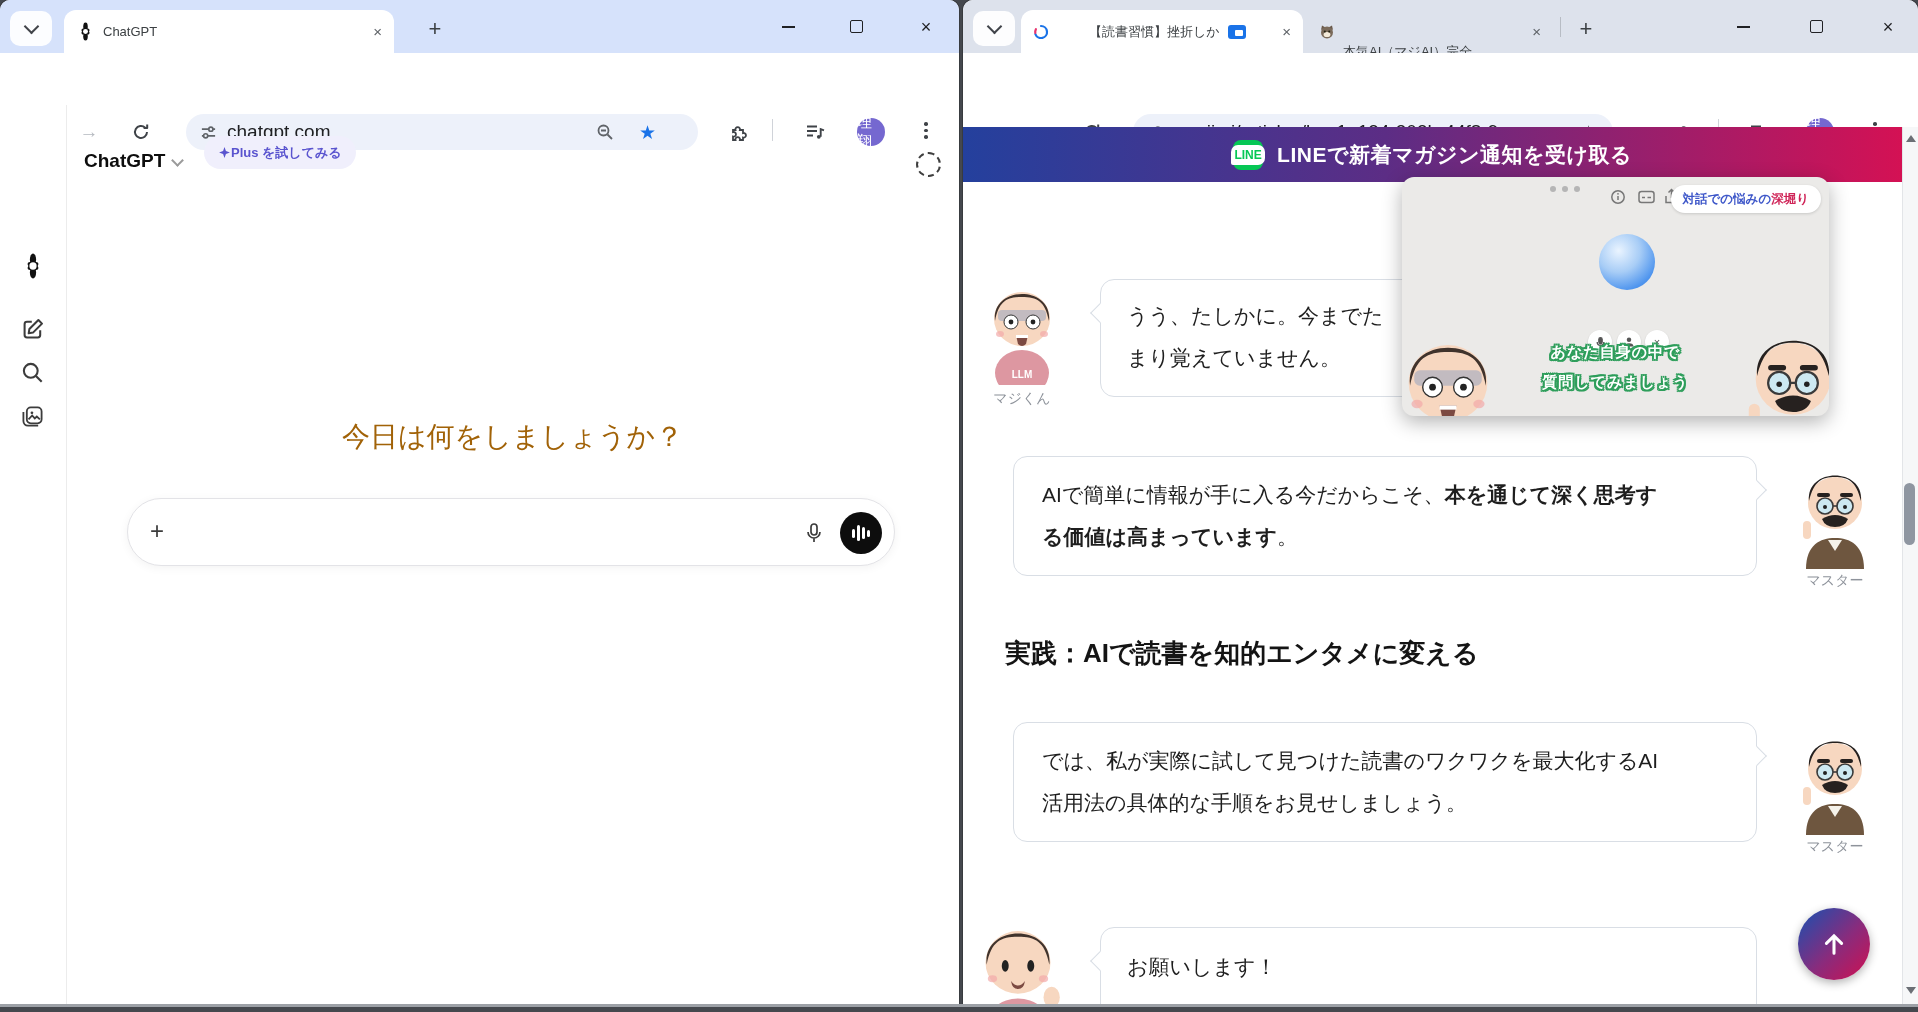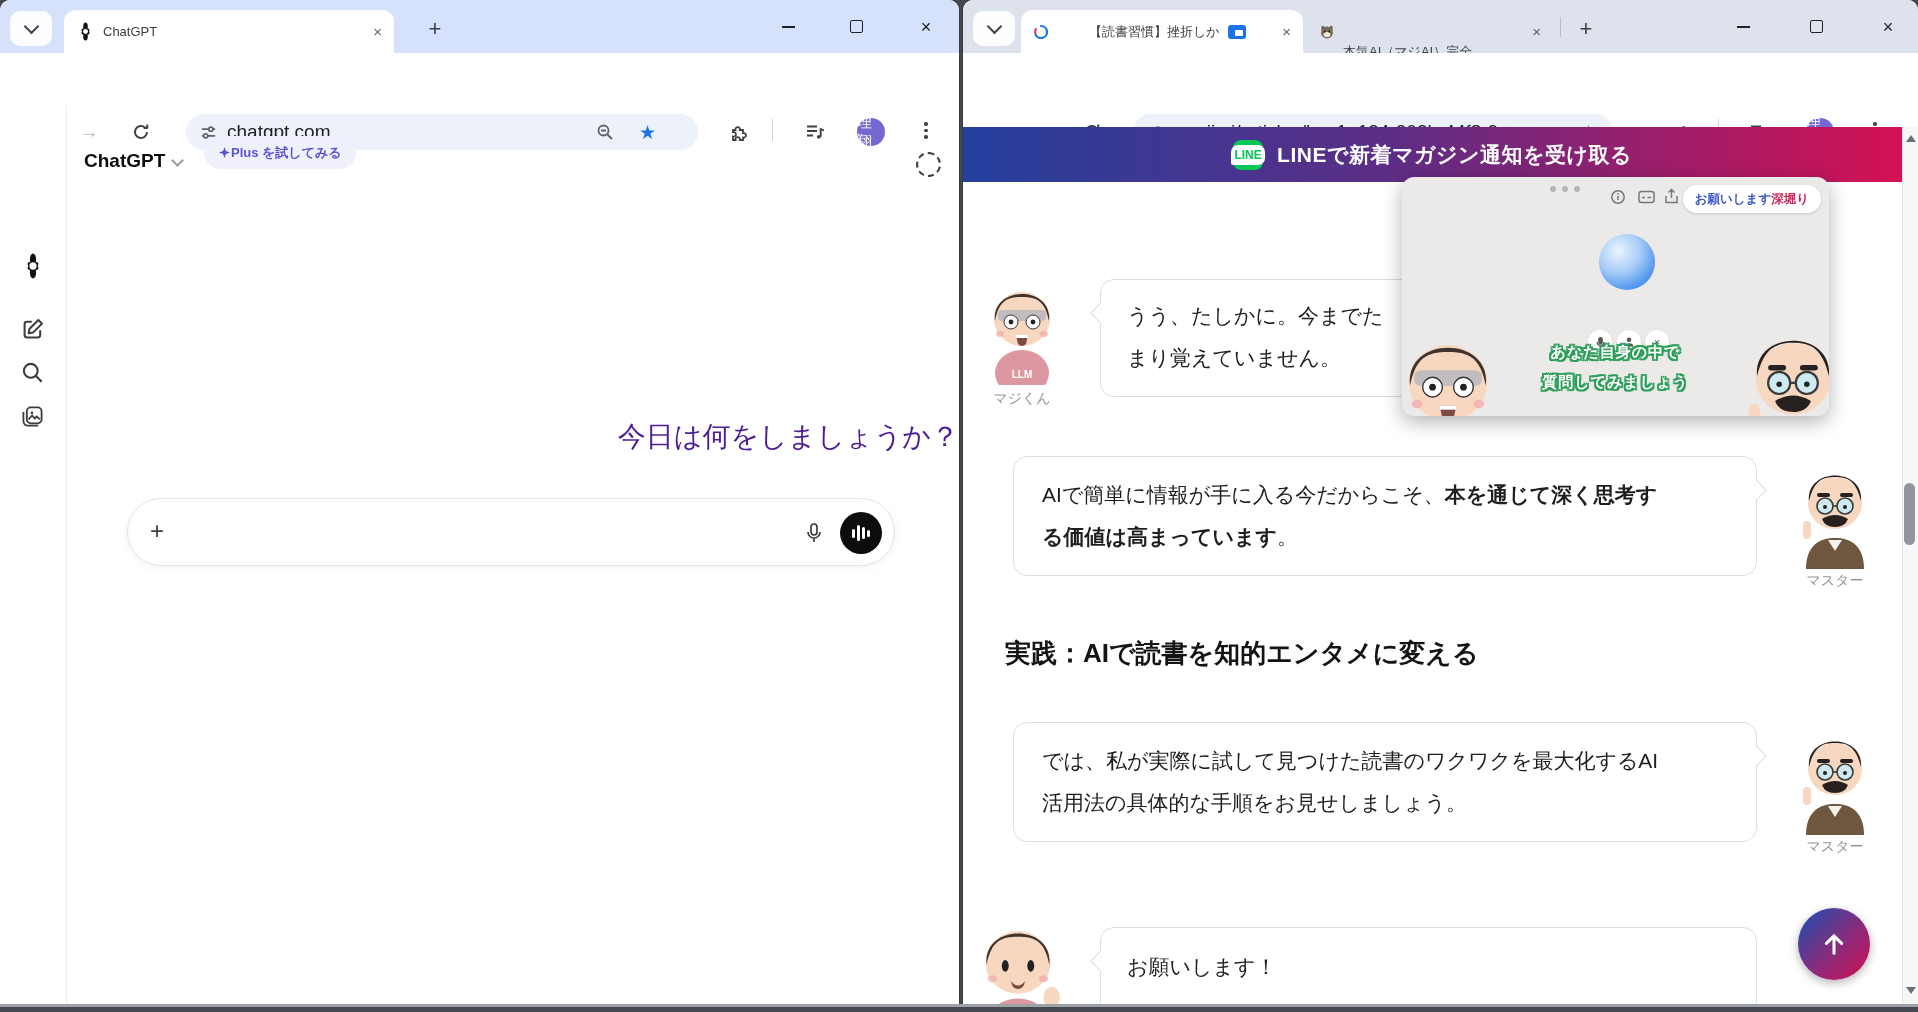--- a/index.html
+++ b/index.html
@@ -28,21 +28,21 @@
   .avatarbadge{position:absolute;top:65px;width:28px;height:28px;border-radius:50%;background:#7568d0;color:#fff;font-size:15px;display:flex;align-items:center;justify-content:center;letter-spacing:.5px;}
   .dots3{position:absolute;top:69px;width:4px;}
   .dots3 i{display:block;width:3.5px;height:3.5px;border-radius:50%;background:#3f4348;margin:0 auto 3px;}
   .sep{position:absolute;top:66px;width:1px;height:22px;background:#d0d3d9;}
   .icon{display:inline-flex;align-items:center;justify-content:center;}
   
   .cg-sidebar{position:absolute;left:0;top:105px;bottom:0;width:66px;background:#fff;border-right:1px solid #ececec;}
   .cg-brand{position:absolute;left:84px;top:150px;font-size:19px;font-weight:600;color:#0d0d0d;display:flex;align-items:center;gap:8px;}
   .cg-brand .chev{border-color:#9a9a9a;width:7px;height:7px;margin-top:-2px;}
   .pluspill{position:absolute;left:204px;top:136px;height:33px;padding:0 14px;border-radius:17px;background:#f0effc;display:flex;align-items:center;color:#5a54cf;font-size:13px;font-weight:600;}
-  .greeting{position:absolute;left:66px;right:0;top:418px;text-align:right;font-size:28px;font-weight:500;color:#4c1d95;}
+  .greeting{position:absolute;left:66px;right:0;top:418px;text-align:center;font-size:28px;font-weight:500;color:#a16207;}
   .composer{position:absolute;left:127px;top:498px;width:768px;height:68px;border:1px solid #e3e3e7;border-radius:34px;box-shadow:0 2px 10px rgba(0,0,0,.05);box-sizing:border-box;background:#fff;}
   .composer input{position:absolute;left:66px;top:0;height:100%;width:560px;border:none;outline:none;font-size:17px;color:#333;background:transparent;font-family:inherit;}
   .composer input::placeholder{color:#8d8d93;}
   .plusbtn{position:absolute;left:22px;top:18px;font-size:24px;font-weight:300;color:#3c3c3c;}
   .voicebtn{position:absolute;right:12px;top:13px;width:42px;height:42px;border-radius:50%;background:#0d0d0d;display:flex;align-items:center;justify-content:center;gap:2.5px;}
   .voicebtn i{display:block;width:2.6px;background:#fff;border-radius:2px;}
   
   .banner{position:absolute;left:0;top:127px;width:939px;height:55px;background:linear-gradient(90deg,#24409d 0%,#5c2d85 45%,#d41154 100%);display:flex;align-items:center;justify-content:center;gap:14px;}
   .linebadge{width:30px;height:30px;border-radius:8px;background:#06c755;display:flex;align-items:center;justify-content:center;}
   .linebubble{background:#fff;border-radius:7px 7px 7px 2px;font-size:12px;font-weight:700;color:#06c755;padding:3px 3px;}
@@ -411,21 +411,21 @@
             <path d="M7.5 10V2M4.5 4.5 7.5 1.5l3 3"></path>
             <path d="M2 8v6.5h11V8"></path>
           </svg>
     </span>
     <span class="icon" style="position:absolute;left:286px;top:13px;">
       <svg width="17" height="14" viewBox="0 0 17 14" fill="none" stroke="#777" stroke-width="1.5">
             <path d="M3 4.5h11M11 1.5l3 3-3 3M14 9.5H3M6 6.5l-3 3 3 3"></path>
           </svg>
     </span>
     <div class="pip-pill">
-      <span style="color:#3e57c9;">お願いします</span>
+      <span style="color:#3e57c9;">対話での悩みの</span>
           <span style="color:#cf2357;">深堀り</span>
     </div>
     <div class="pip-orb"></div>
     <div class="pip-btn" style="left:186px;top:153px;">
       <svg width="11" height="13" viewBox="0 0 20 22" fill="none" stroke="#555" stroke-width="2.4">
             <rect x="7" y="2" width="6" height="11" rx="3" fill="#555"></rect>
             <path d="M4 10a6 6 0 0 0 12 0M10 16v4"></path>
           </svg>
     </div>
     <div class="pip-btn" style="left:215px;top:153px;">

